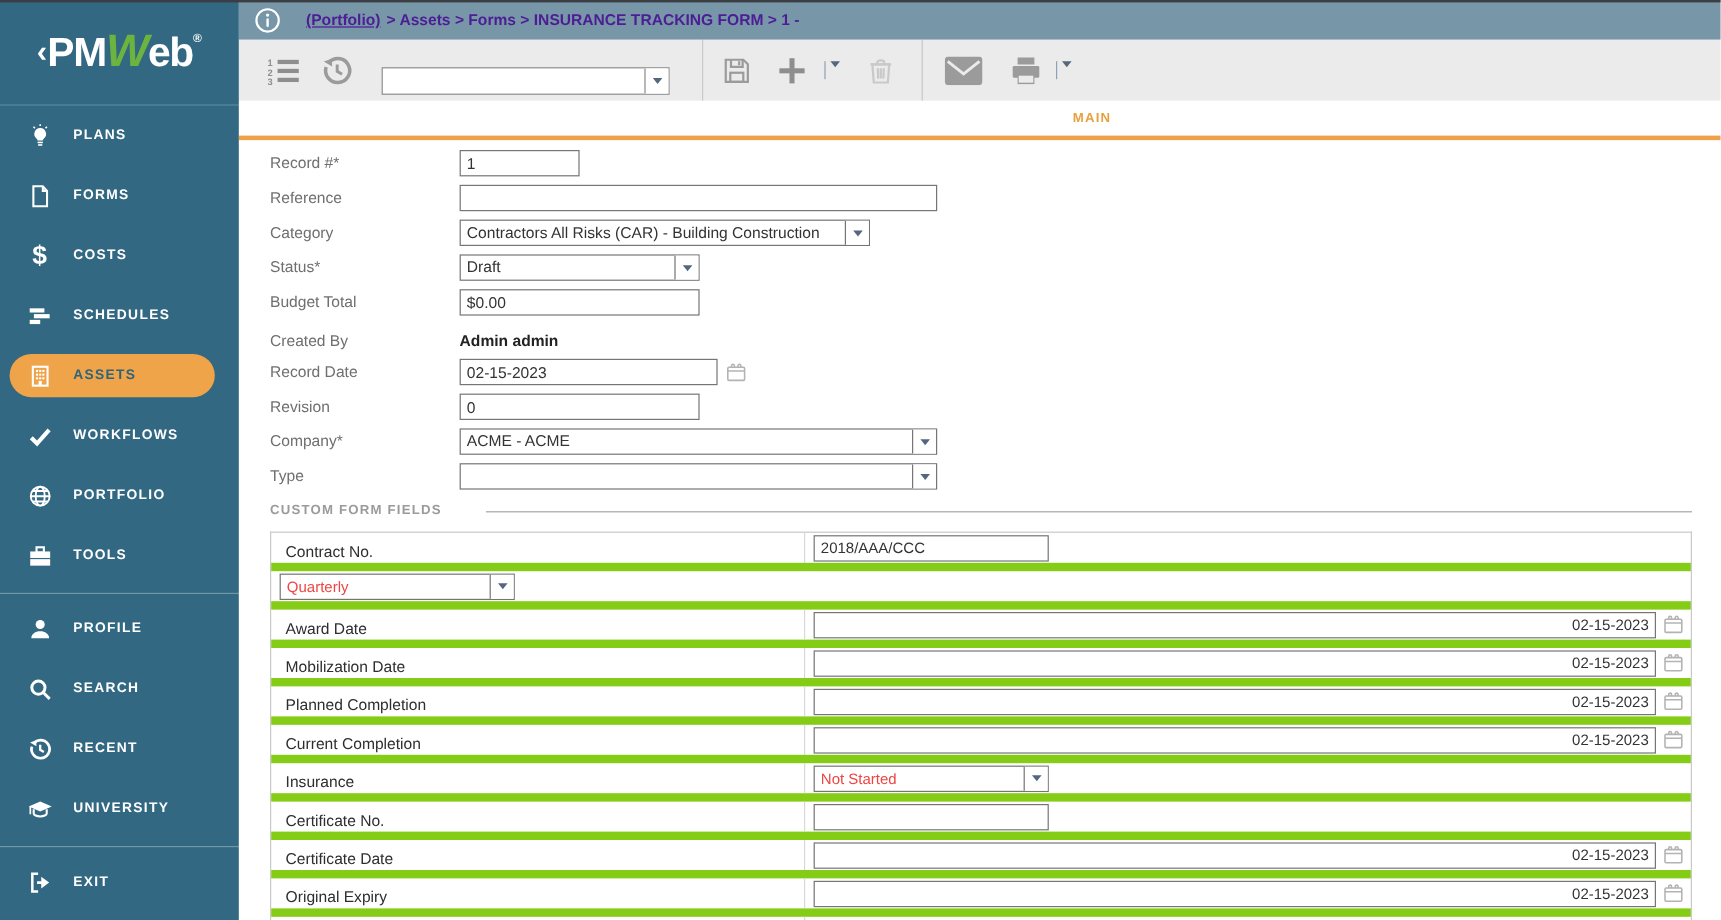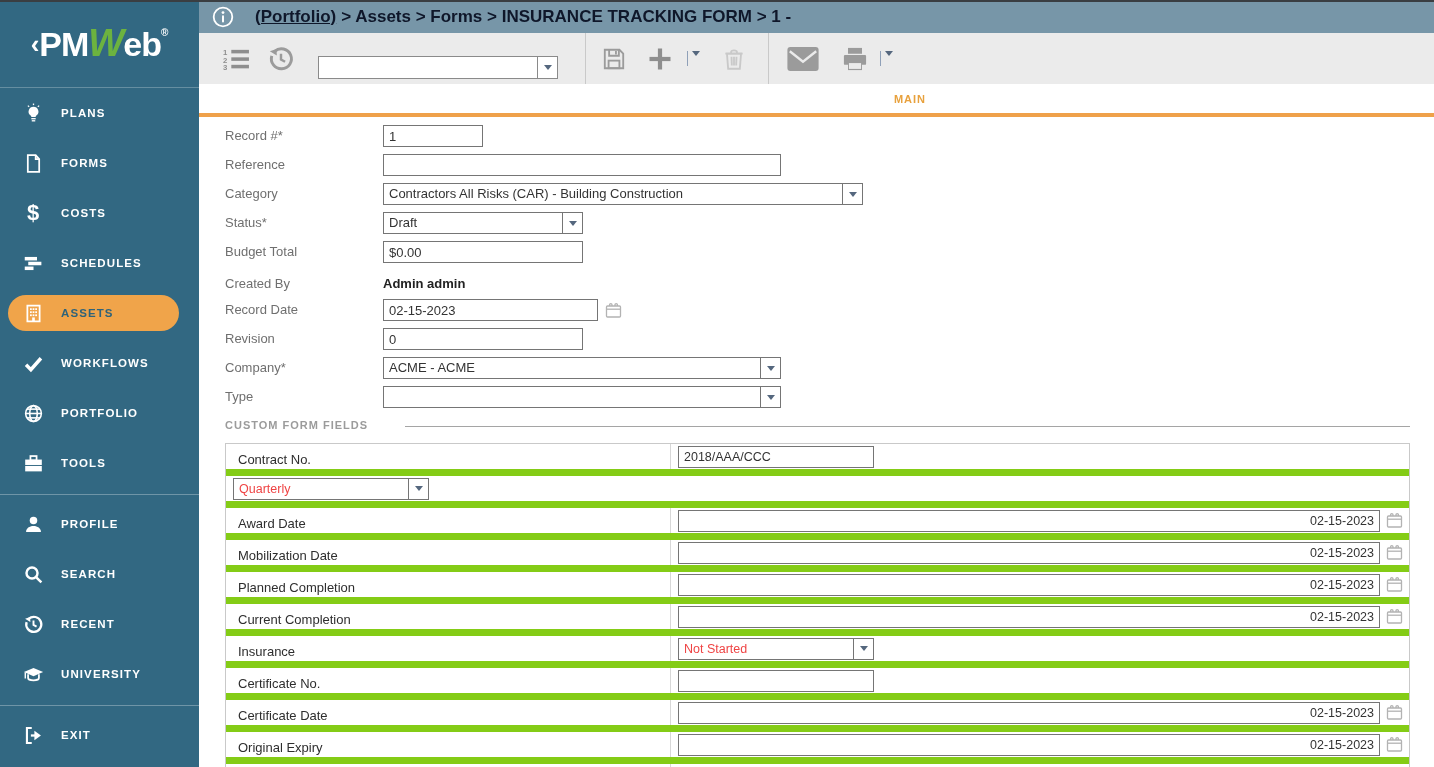--- a/index.html
+++ b/index.html
@@ -26,21 +26,21 @@
   .nav-icon .glyph { color:#fff; font-size:22px; font-weight:bold; line-height:1; }
   .nav-label { margin-left:17px; color:#fff; font-size:11.5px; font-weight:bold; letter-spacing:1.1px; }
   .nav-item.active { background:#F0A44A; height:36px; border-radius:18px; }
   .nav-item.active .nav-label { color:#2F6379;text-align:center; }
   .nav-divider { position:absolute; left:0; width:199px; height:1px; background:rgba(255,255,255,0.3); }
 
   
   .breadcrumb-bar { position:absolute; left:199px; top:0; width:1235px; height:33px; background:#7796A8;
     display:flex; align-items:center; z-index:10; }
   .info-icon { margin-left:13px; width:22px; height:22px; flex:0 0 22px; }
-  .crumb-text { margin-left:21px; color:#0f172a; font-size:17px; font-weight:bold; white-space:nowrap; }
+  .crumb-text { margin-left:21px; color:#4c1d95; font-size:13px; font-weight:bold; white-space:nowrap; }
   .crumb-text .link { text-decoration:underline; cursor:pointer; }
   .crumb-text .trail { margin-left:5px; }
 
   
   .toolbar { position:absolute; left:199px; top:33px; width:1235px; height:51px; background:#EBEBEB; }
   .tb-icon { position:absolute; top:0; height:51px; display:flex; align-items:center; justify-content:center;
     color:#9b9b9b; cursor:pointer; }
   .tb-icon svg { display:block; }
   .tb-divider { position:absolute; top:0; width:1px; height:51px; background:#c9c9c9; }
   .tb-combo { position:absolute; left:119px; top:23px; width:240px; height:23px; background:#fff;
@@ -352,21 +352,21 @@
 
   <div class="main-area">
 
     <span class="flabel" style="top:8px">Record #*</span>
     <input class="finput" style="top: 8px; left: 184px; width: 100px;" value="1">
 
     <span class="flabel" style="top:37px">Reference</span>
     <input class="finput" style="top: 37px; left: 184px; width: 398px;" value="">
 
     <span class="flabel" style="top:66px">Category</span>
-    <div class="fselect" style="top:66px;left:184px;width:480px">
+    <div class="fselect" style="top:66px;left:184px;width:342px">
       <span class="val">Contractors All Risks (CAR) - Building Construction</span>
       <span class="btn">
           <span class="caret"></span>
         </span>
     </div>
 
     <span class="flabel" style="top:95px">Status*</span>
     <div class="fselect" style="top:95px;left:184px;width:200px">
       <span class="val">Draft</span>
       <span class="btn">

